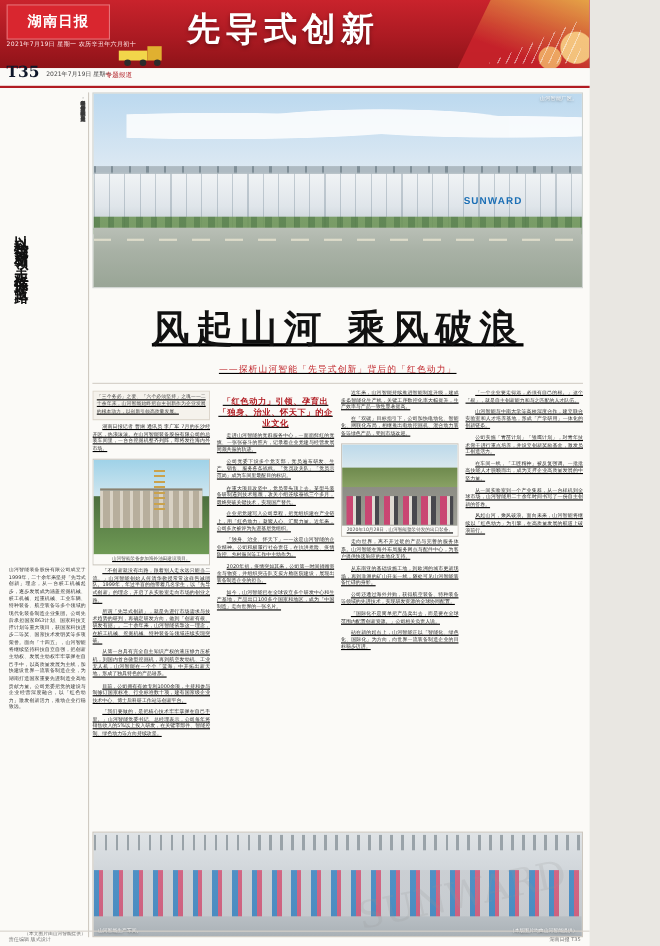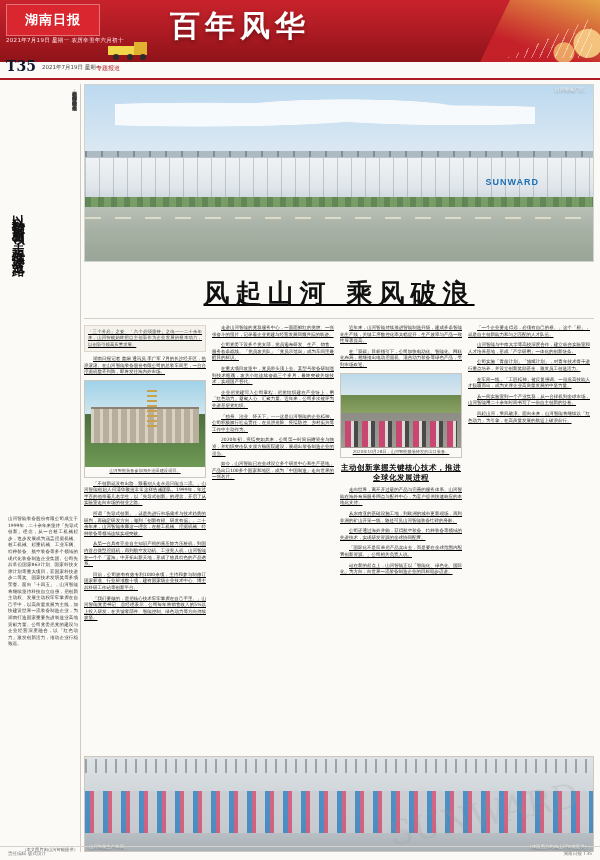--- a/index.html
+++ b/index.html
@@ -4,21 +4,21 @@
 <style>
   html,body{margin:0;padding:0;}
   body{
     width:600px;height:860px;
     background:#e9e7e2;
     font-family:"DejaVu Sans","Liberation Sans",sans-serif;
     overflow:hidden;
   }
   .page{
     position:relative;
-    width:600px;height:860px;
+    width:536px;height:860px;
     background:#fbfaf7;
     box-sizing:border-box;
   }
 
   
   .masthead{
     position:relative;
     height:62px;
     background:linear-gradient(180deg,#c9232c 0%,#ab1a22 55%,#8e1318 100%);
     overflow:hidden;
@@ -186,21 +186,21 @@
     background:rgba(255,255,255,.0);
     color:#fff;font-size:4.6px;letter-spacing:.3px;
     text-shadow:0 1px 2px rgba(0,0,0,.5);
   }
 
   
   .headline{
     text-align:center;
     margin:14px 0 0 0;
     font-family:"DejaVu Serif","Liberation Serif",serif;
-    font-size:26px;font-weight:bold;color:#111;
+    font-size:34px;font-weight:bold;color:#111;
     letter-spacing:6px;
   }
   .subhead{
     text-align:center;
     margin-top:8px;
     font-size:8px;color:#c0272d;letter-spacing:1px;
     font-family:"DejaVu Serif","Liberation Serif",serif;
   }
   .rule{
     margin:7px 0 6px 0;height:1px;background:#d3cec6;
@@ -296,21 +296,21 @@
   <div class="masthead">
     <div class="paper-logo">湖南日报</div>
     <div class="pub-meta">2021年7月19日 星期一 农历辛丑年六月初十</div>
     <svg class="truck" viewBox="0 0 46 22">
       <rect x="2" y="8" width="26" height="9" fill="#f2d64a"></rect>
       <rect x="28" y="4" width="13" height="13" fill="#e0b030"></rect>
       <circle cx="10" cy="19" r="3" fill="#2b2b2b"></circle>
       <circle cx="24" cy="19" r="3" fill="#2b2b2b"></circle>
       <circle cx="37" cy="19" r="3" fill="#2b2b2b"></circle>
     </svg>
-    <div class="banner-main">百年风华</div>
+    <div class="banner-main">先导式创新</div>
     <div class="wave"></div>
     <div class="wave-lines"></div>
   </div>
 
   <div class="pagebar">
     <div class="pageno">T35</div>
     <div class="date">2021年7月19日 星期一</div>
     <div class="section">专题报道</div>
   </div>
 
@@ -329,20 +329,21 @@
         <div class="sky-cloud"></div>
         <div class="roofline"></div>
         <div class="factory"></div>
         <div class="logo-board">SUNWARD</div>
         <div class="trees"></div>
         <div class="yard"></div>
         <div class="caption">山河智能厂区。</div>
       </div>
 
       <div class="headline">风起山河  乘风破浪</div>
+      <div class="subhead">——探析山河智能「先导式创新」背后的「红色动力」</div>
       <div class="rule"></div>
 
       <div class="cols">
 
         <div class="col">
 
           <div class="boxquote">「三个务必」之要、「六个必须坚持」之魂——二十余年来，山河智能始终把自主创新作为企业发展的根本动力，以创新引领高质量发展。</div>
           <p>湖南日报记者 曹娴 通讯员 李广军  7月的长沙经开区，热浪滚滚。在山河智能装备股份有限公司的总装车间里，一台台挖掘机整齐列阵，即将发往海内外市场。</p>
           <div class="photo">
             <div class="ph-pipe">
@@ -352,39 +353,39 @@
             <div class="cap">山河智能装备参加海外油田建设项目。</div>
           </div>
           <p>「不创新就没有出路，跟着别人走永远只能当二流。」山河智能创始人何清华教授常常这样告诫团队。1999年，年过半百的他带着几名学生，以「先导式创新」的理念，开启了从实验室走向市场的创业之路。</p>
           <p>所谓「先导式创新」，就是先进行市场需求与技术趋势的研判，再确定研发方向，做到「创新有根、研发有据」。二十余年来，山河智能依靠这一理念，在桩工机械、挖掘机械、特种装备等领域连续实现突破。</p>
           <p>从第一台具有完全自主知识产权的液压静力压桩机，到国内首台微型挖掘机，再到航空发动机、工业无人机，山河智能在一个个「蓝海」中开拓出新天地，形成了独具特色的产品谱系。</p>
           <p>目前，公司拥有有效专利1000余项，主持和参与制修订国家标准、行业标准数十项，建有国家级企业技术中心、博士后科研工作站等创新平台。</p>
           <p>「我们要做的，是把核心技术牢牢掌握在自己手里。」山河智能党委书记、总经理表示，公司每年将销售收入的5%以上投入研发，在关键零部件、智能控制、绿色动力等方向持续攻坚。</p>
         </div>
 
         <div class="col">
+          <div class="secth red">「红色动力」引领、孕育出「独身、治业、怀天下」的企业文化</div>
           <p>走进山河智能的党群服务中心，一面面鲜红的党旗、一张张奋斗的照片，记录着企业党建与经营发展同频共振的轨迹。</p>
           <p>公司党委下设多个党支部，党员遍布研发、生产、销售、服务各条战线。「党员攻关队」「党员示范岗」成为车间里最醒目的标识。</p>
           <p>在重大项目攻坚中，党员带头顶上去。某型号装备研制遇到技术瓶颈，攻关小组连续奋战三个多月，最终突破关键技术，实现国产替代。</p>
           <p>企业把党建写入公司章程，把党组织建在产业链上，用「红色动力」凝聚人心、汇聚力量。近年来，公司多次被评为先进基层党组织。</p>
           <p>「独身、治业、怀天下」——这是山河智能的企业精神。公司积极履行社会责任，在抗洪抢险、疫情防控、乡村振兴等工作中主动作为。</p>
           <p>2020年初，疫情突如其来，公司第一时间捐赠资金与物资，并组织突击队支援方舱医院建设，展现出装备制造企业的担当。</p>
           <p>如今，山河智能已在全球设立多个研发中心和生产基地，产品出口100多个国家和地区，成为「中国制造」走向世界的一张名片。</p>
         </div>
 
         <div class="col">
           <p>近年来，山河智能持续推进智能制造升级，建成多条智能化生产线，关键工序数控化率大幅提升，生产效率与产品一致性显著提高。</p>
           <p>在「双碳」目标指引下，公司加快电动化、智能化、网联化布局，相继推出电动挖掘机、混合动力装备等绿色产品，受到市场欢迎。</p>
           <div class="photo">
             <div class="ph-road">
               <div class="convoy"></div>
             </div>
             <div class="cap">2020年10月28日，山河智能整装待发的出口装备。</div>
           </div>
-          <div class="secth">主动创新掌握关键核心技术，推进全球化发展进程</div>
           <p>走向世界，离不开过硬的产品与完善的服务体系。山河智能在海外布局服务网点与配件中心，为客户提供快速响应的本地化支持。</p>
           <p>从东南亚的基础设施工地，到欧洲的城市更新现场，再到非洲的矿山开采一线，随处可见山河智能装备忙碌的身影。</p>
           <p>公司还通过海外并购，获得航空装备、特种装备等领域的先进技术，实现研发资源的全球协同配置。</p>
           <p>「国际化不是简单把产品卖出去，而是要在全球范围内配置创新资源。」公司相关负责人说。</p>
           <p>站在新的起点上，山河智能正以「智能化、绿色化、国际化」为方向，向世界一流装备制造企业的目标稳步迈进。</p>
         </div>
 
         <div class="col">
           <p>「一个企业要走得远，必须有自己的根。」这个「根」，就是自主创新能力和与之匹配的人才队伍。</p>
           <p>山河智能与中南大学等高校深度合作，建立联合实验室和人才培养基地，形成「产学研用」一体化的创新链条。</p>

